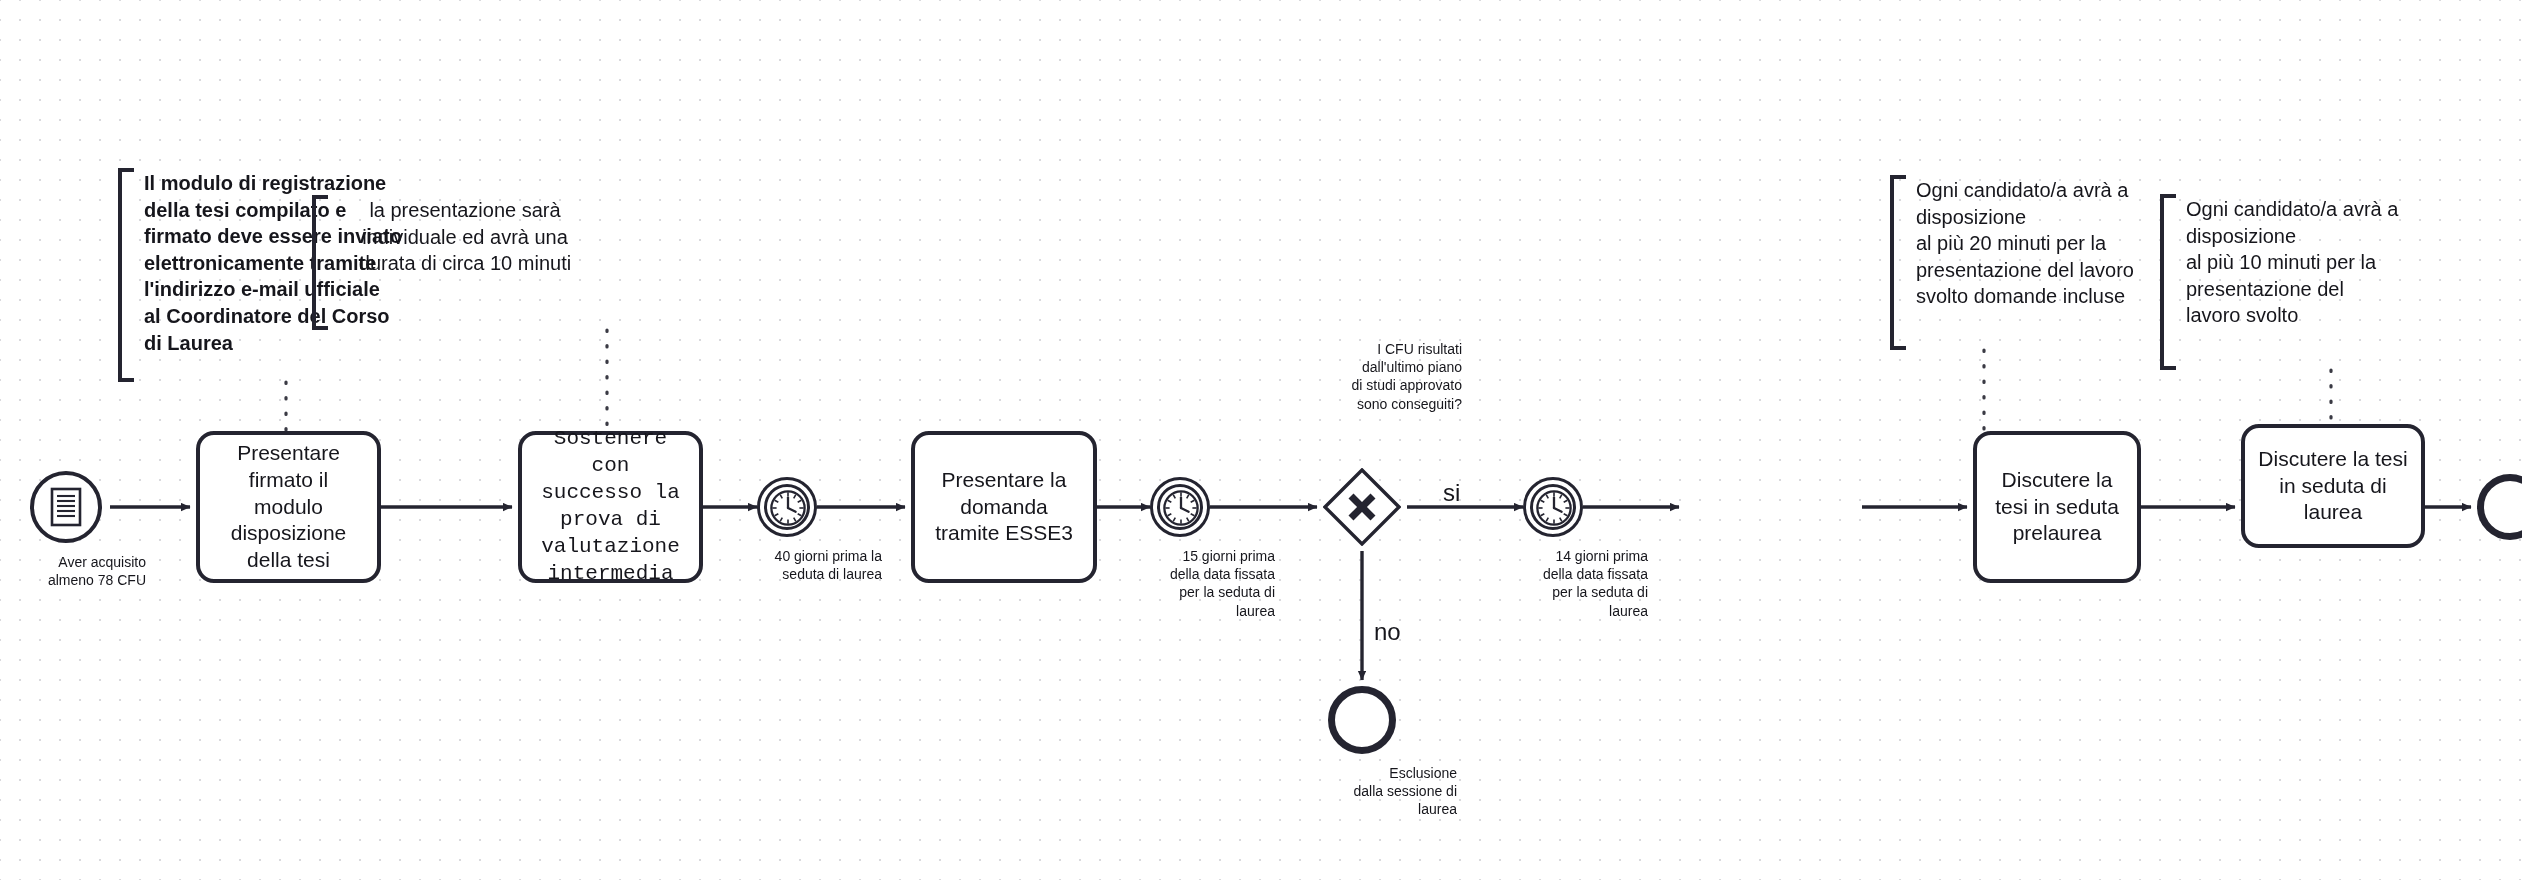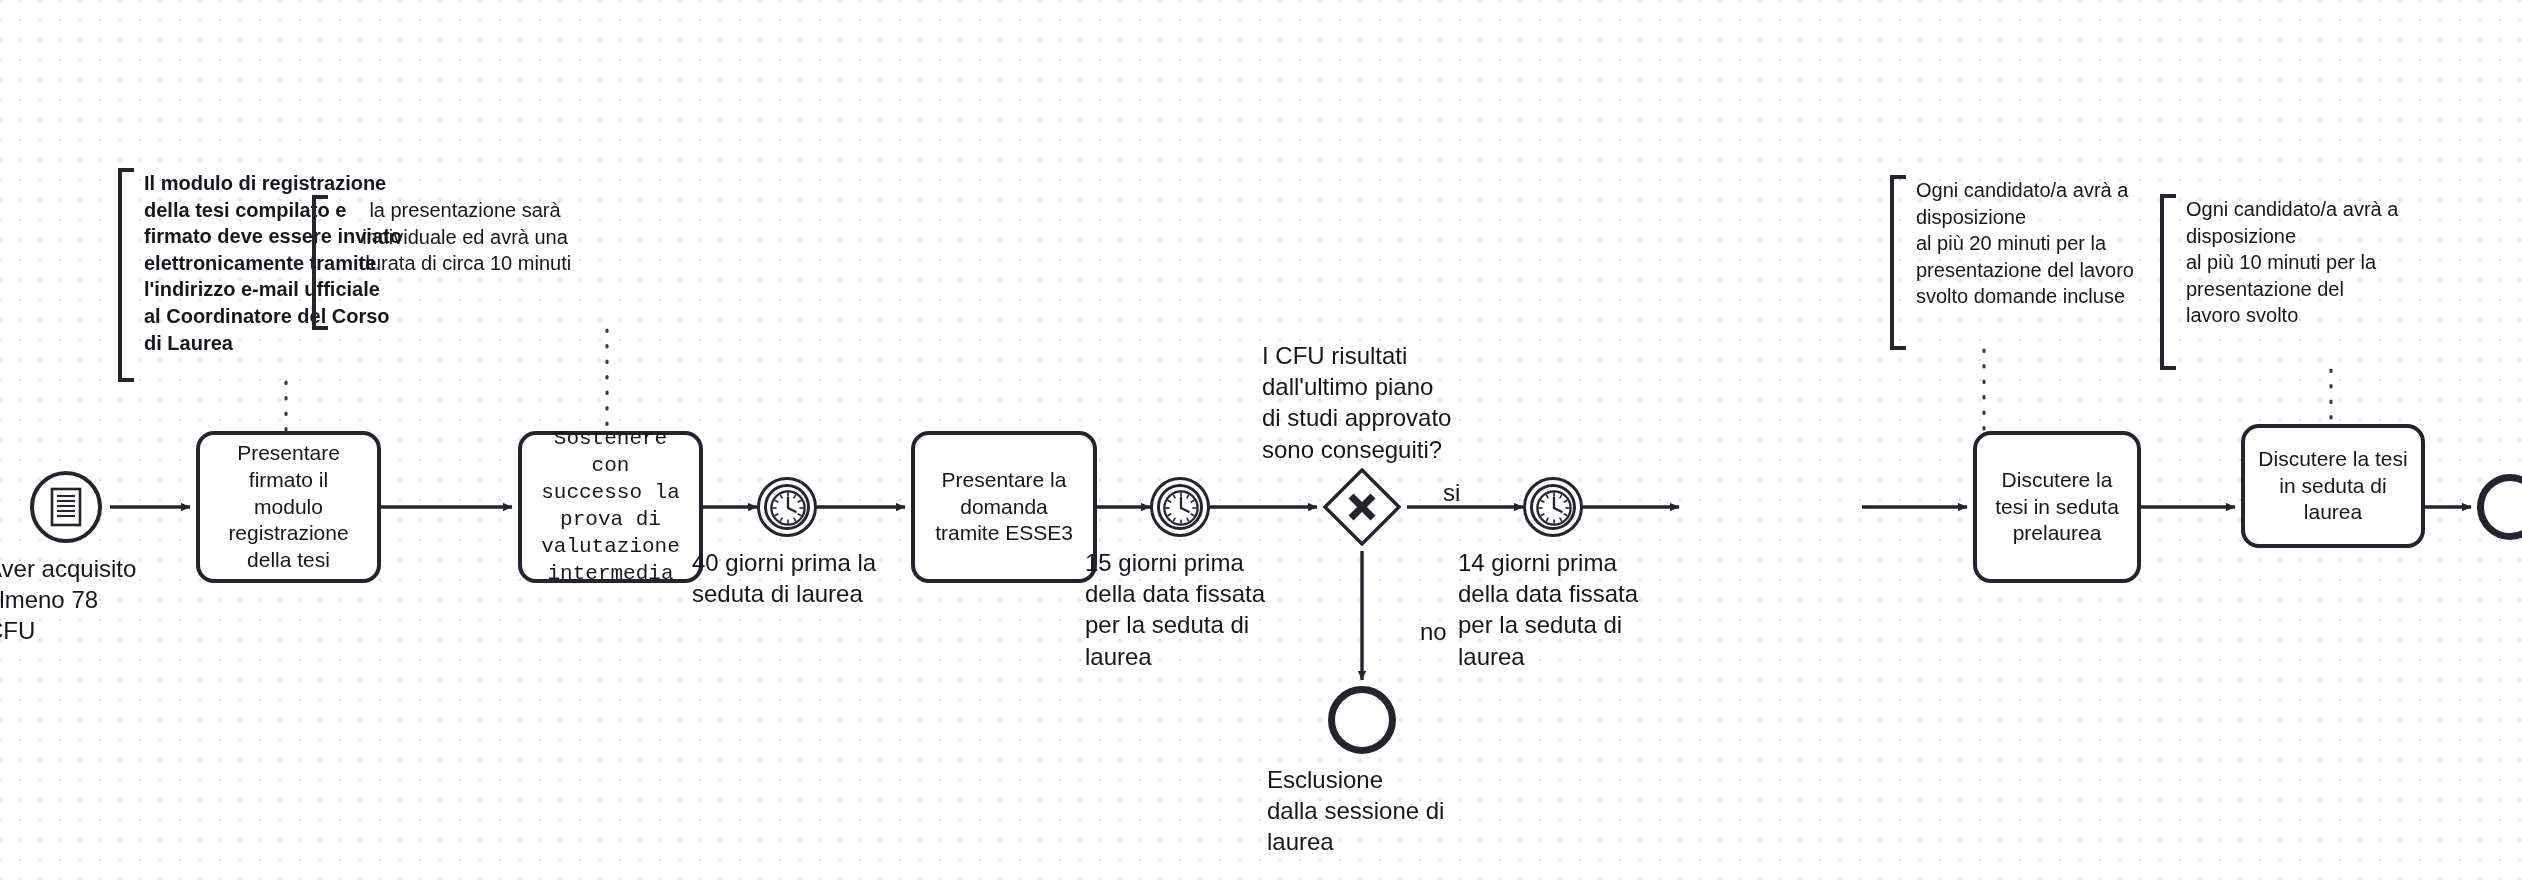--- a/index.html
+++ b/index.html
@@ -86,23 +86,23 @@
   
   .gateway {
     position: absolute;
     width: 78px;
     height: 78px;
   }
 
   
   .caption {
     position: absolute;
-    text-align: left;
+    text-align: right;
     color: #16161c;
-    font-size: 24px;
+    font-size: 14px;
     line-height: 1.3;
   }
   .flow-label {
     position: absolute;
     color: #16161c;
     font-size: 24px;
     line-height: 1.3;
   }
 
   
@@ -175,21 +175,21 @@
       </g>
     </svg>
   </div>
   <div class="caption" style="left:-14px; top:553px; width:160px; white-space:pre-line;">Aver acquisito
 almeno 78 CFU</div>
 
   <div class="task" style="left:196px; top:431px; width:185px; height:152px;">
     <span class="task-label" style="white-space:pre-line;">Presentare
 firmato il
 modulo
-registrazione
+disposizione
 della tesi</span>
   </div>
 
   <div class="task" style="left:518px; top:431px; width:185px; height:152px;">
     <span class="task-label" style="white-space:pre-line;font-family:Liberation Mono, monospace;">Sostenere con
 successo la
 prova di
 valutazione
 intermedia</span>
   </div>
@@ -299,21 +299,21 @@
         <line x1="28" y1="28" x2="50" y2="50"></line>
         <line x1="50" y1="28" x2="28" y2="50"></line>
       </g>
     </svg>
   </div>
   <div class="caption" style="left:1262px; top:340px; width:200px; white-space:pre-line;">I CFU risultati
 dall'ultimo piano
 di studi approvato
 sono conseguiti?</div>
   <div class="flow-label" style="left:1443px; top:477px;">si</div>
-  <div class="flow-label" style="left:1420px; top:616px;">no</div>
+  <div class="flow-label" style="left:1374px; top:616px;">no</div>
 
   <div class="event end" style="left:1328px; top:686px; width:68px; height:68px;"></div>
   <div class="caption" style="left:1267px; top:764px; width:190px; white-space:pre-line;">Esclusione
 dalla sessione di
 laurea</div>
 
   <div class="event end" style="left:2477px; top:474px; width:66px; height:66px;"></div>
 
   <div class="annotation" style="left:118px; top:168px; width:290px; height:214px;font-weight:bold;">
     <div class="bracket"></div>

